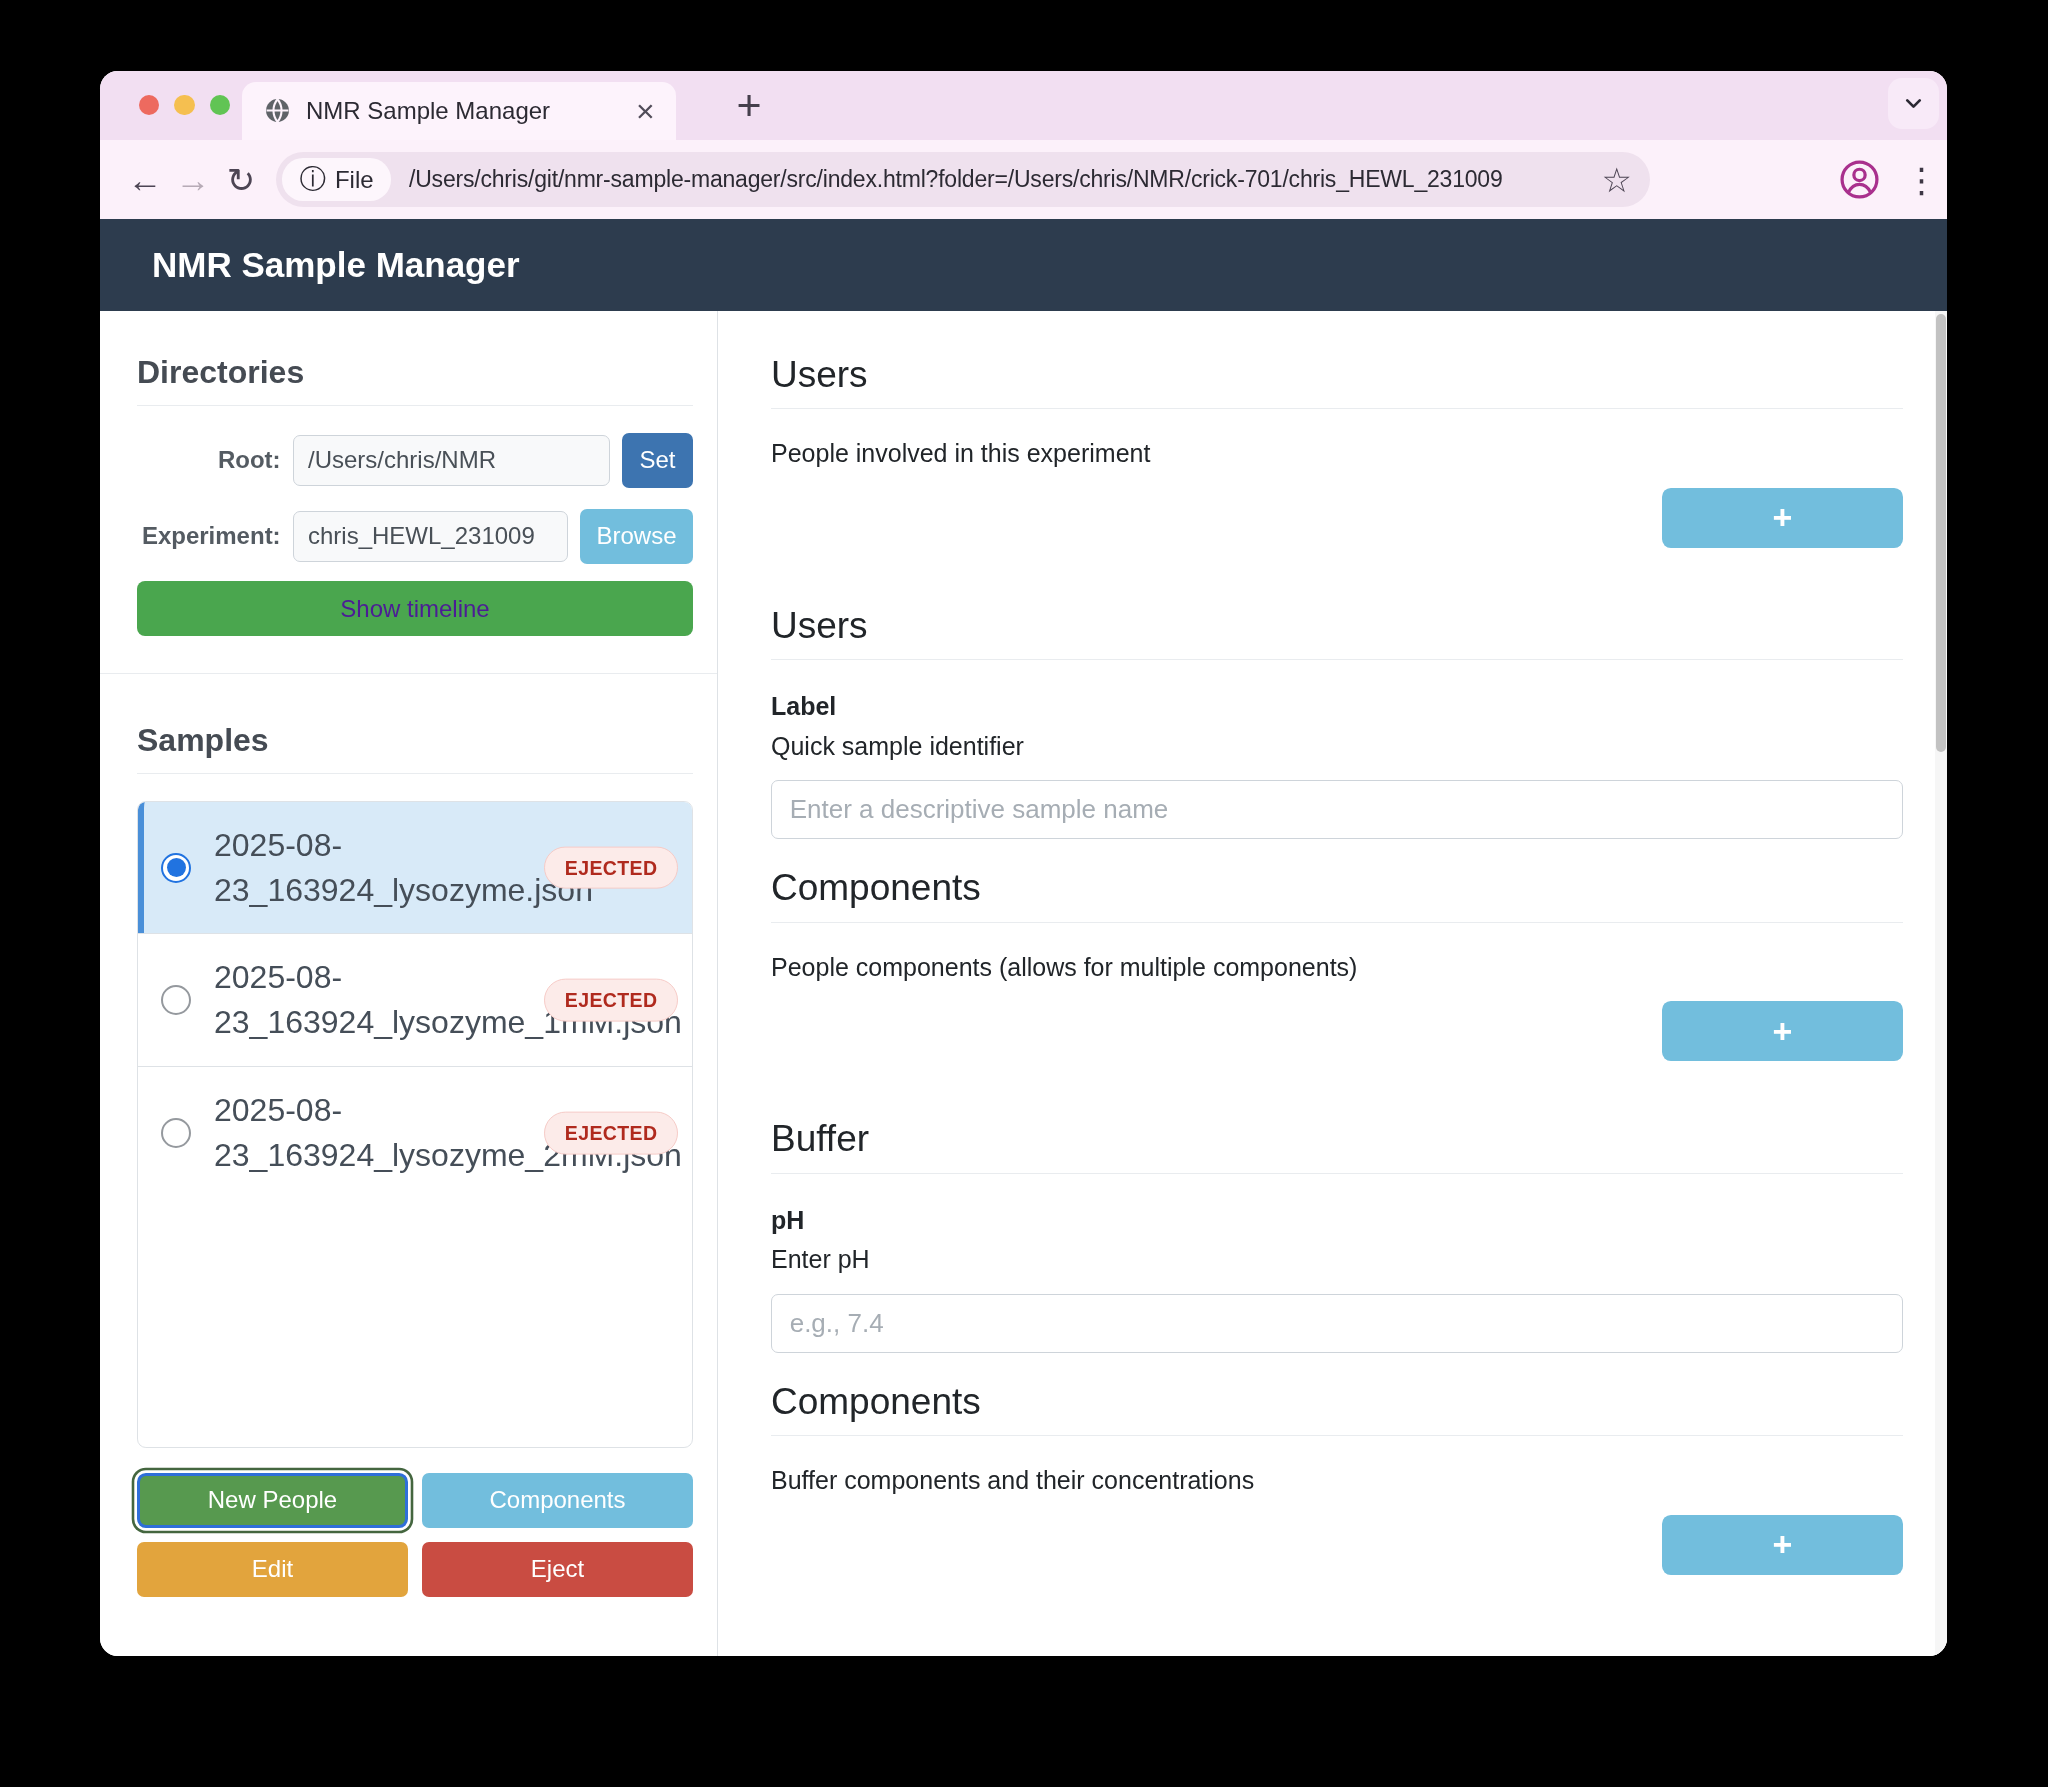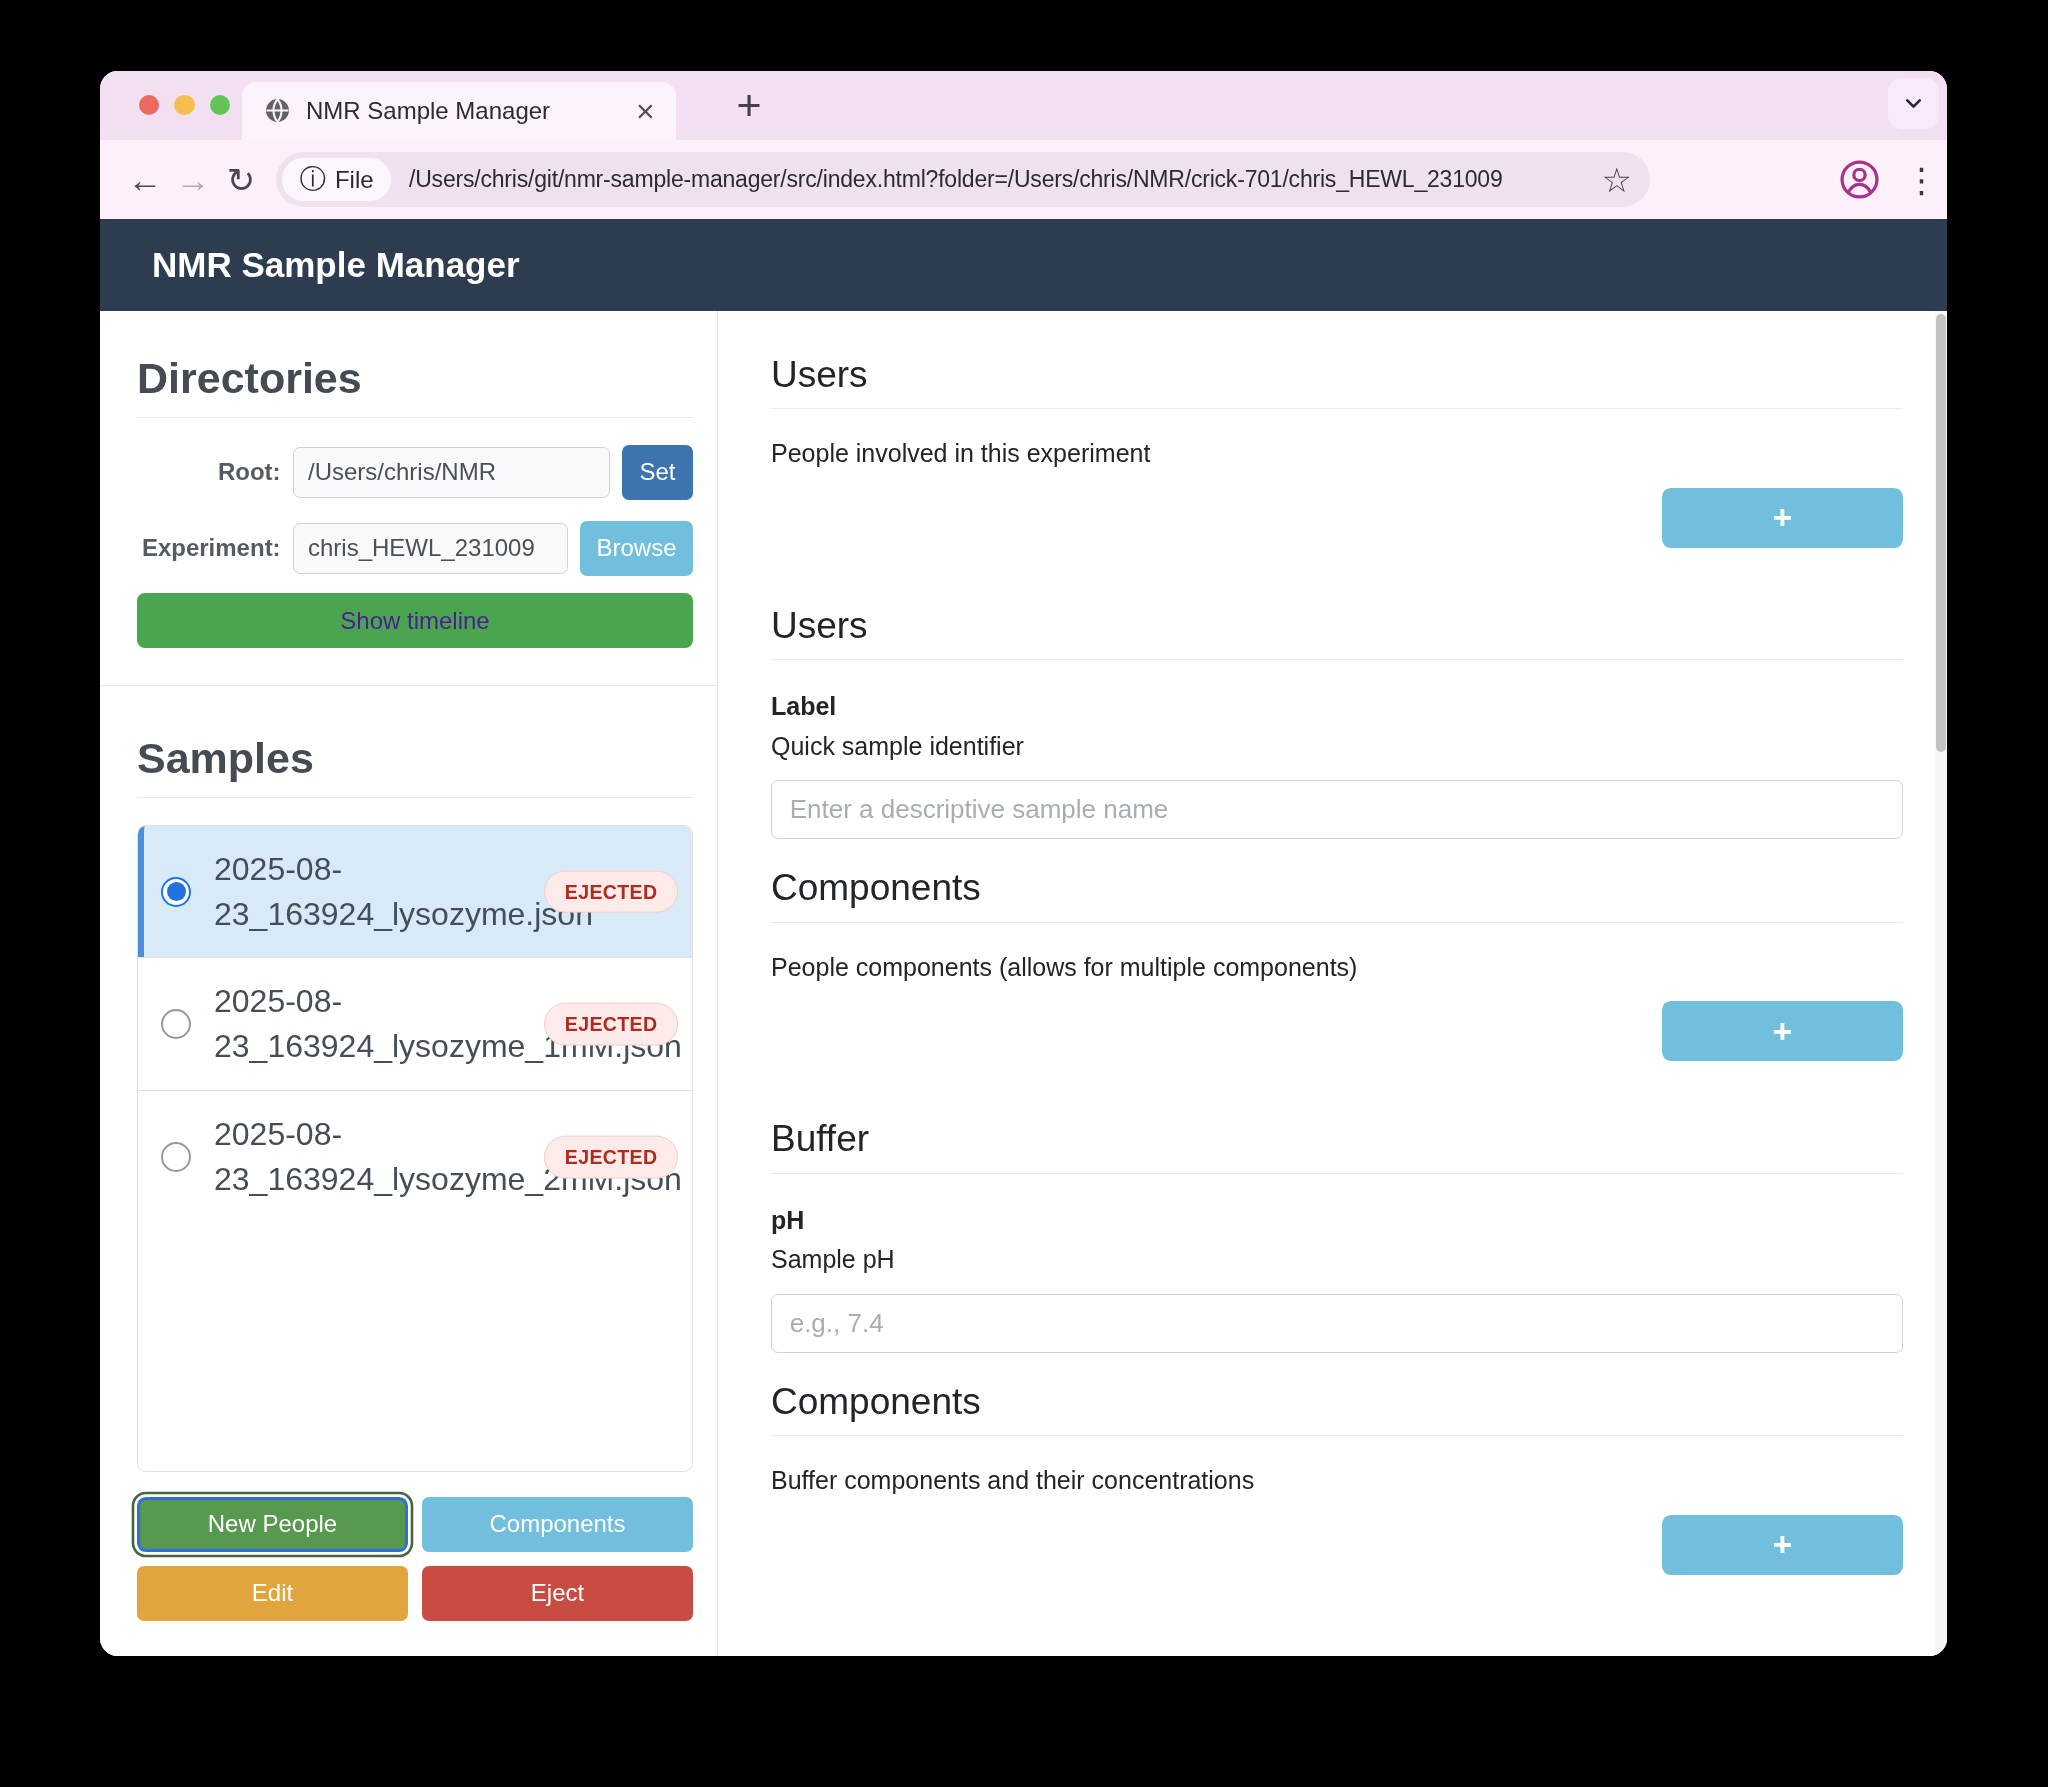--- a/index.html
+++ b/index.html
@@ -40,21 +40,21 @@
   .kebab-icon { font-size: 34px; color: #3d3744; width: 26.6px; text-align: center; margin-left: 23px; letter-spacing: 0; }
 
   
   .app-header { height: 92px; background: #2d3c4e; display: flex; align-items: center; padding-left: 52px; flex: none; }
   .app-title { color: #fff; font-size: 35px; font-weight: 700; }
 
   .app-body { flex: 1; display: flex; position: relative; overflow: hidden; background: #fff; }
 
   
   .sidebar { width: 618px; flex: none; border-right: 1.8px solid #dee2e6; padding: 43px 24px 0 37px; }
-  .s-heading { font-size: 43px; font-weight: 700; color: #454b53; margin-bottom: 14px; }
+  .s-heading { font-size: 32px; font-weight: 700; color: #454b53; margin-bottom: 14px; }
   .divider { border: none; border-top: 1.8px solid #e9ecef; }
   .dir-row { display: flex; align-items: center; margin-top: 21px; }
   .dir-row.first { margin-top: 26.6px; }
   .dir-label { width: 156px; text-align: right; padding-right: 12.4px; font-weight: 700; font-size: 24px; color: #545b62; flex: none; }
   .dir-input { flex: 1; min-width: 0; height: 51px; background: #f8f9fa; border: 1.8px solid #ced4da; border-radius: 7px;
                font-size: 24px; color: #495057; padding: 0 14px; font-family: inherit; }
   .dir-btn { margin-left: 12.4px; height: 55px; border: none; border-radius: 7px; color: #fff; font-size: 24px;
              font-family: inherit; flex: none; }
   .set-btn { width: 71px; background: #3d74b0; }
   .browse-btn { width: 113px; background: #72bedd; }
@@ -222,21 +222,21 @@
         <input class="m-input" placeholder="Enter a descriptive sample name" style="">
 
         <div class="m-heading after-input">Components</div>
         <hr class="divider">
         <p class="m-desc">People components (allows for multiple components)</p>
         <button class="add-btn">+</button>
 
         <div class="m-heading after-add">Buffer</div>
         <hr class="divider">
         <div class="field-title">pH</div>
-        <div class="field-desc">Sample pH</div>
+        <div class="field-desc">Enter pH</div>
         <input class="m-input" placeholder="e.g., 7.4" style="">
 
         <div class="m-heading after-input">Components</div>
         <hr class="divider">
         <p class="m-desc">Buffer components and their concentrations</p>
         <button class="add-btn">+</button>
 
       </div>
 
       <div class="scrollbar">

